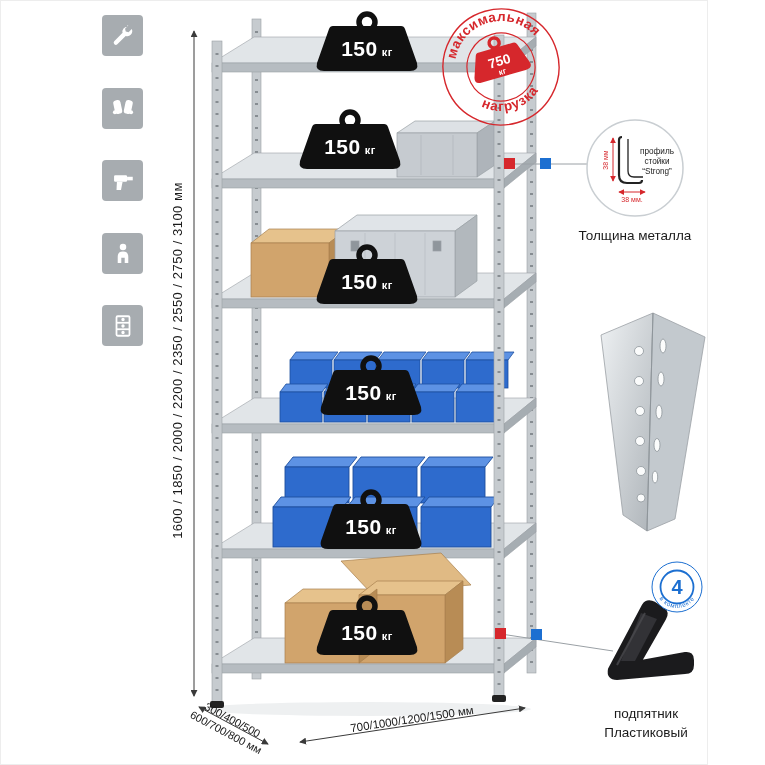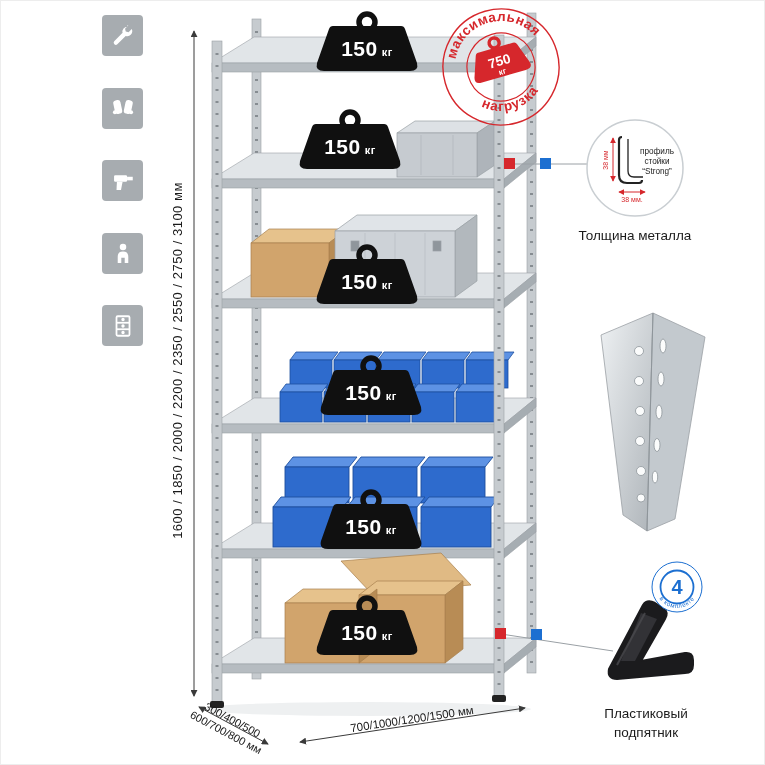--- a/index.html
+++ b/index.html
@@ -1,17 +1,17 @@
 <!DOCTYPE html>
 <html><head>
 <meta charset="utf-8">
 <style>
   *{margin:0;padding:0;box-sizing:border-box}
   body{font-family:"Liberation Sans",sans-serif;background:#fff}
-  .canvas{position:relative;width:765px;height:765px;background:#fff;overflow:hidden;border:1px solid #ededed}
+  .canvas{position:relative;width:708px;height:765px;background:#fff;overflow:hidden;border:1px solid #ededed}
   .scene{position:absolute;left:0;top:0;width:765px;height:765px}
   .icon{position:absolute;left:101px;width:41px;height:41px;background:#a7acb0;border-radius:4px;display:flex;align-items:center;justify-content:center}
   .weight{position:absolute;width:112px;height:62px}
   .weight svg{position:absolute;left:0;top:0;width:100%;height:100%}
   .weight-label{position:absolute;left:0;right:0;top:27px;text-align:center;color:#fff;font-weight:bold;font-size:21px;line-height:1;letter-spacing:.5px}
   .weight-label .unit{font-size:11px;margin-left:4px}
   .stamp{position:absolute;left:438px;top:4px;width:124px;height:124px;transform:rotate(-16deg)}
   .detail-circle{position:absolute;left:583px;top:116px;width:102px;height:102px}
   .caption{position:absolute;text-align:center;color:#1b1b1b;font-size:13.5px;line-height:1.4}
   .caption span{display:block}
@@ -337,22 +337,22 @@
       <circle cx="28" cy="28" r="16.5" fill="#fff" stroke="#1c6fd1" stroke-width="1.8"></circle>
       <path id="badgeArc" d="M7 28 A21 21 0 0 0 49 28" fill="none"></path>
       <text font-size="6.2" fill="#1c6fd1" letter-spacing="0.6" text-anchor="middle">
         <textPath href="#badgeArc" startOffset="50%">в комплекте</textPath>
       </text>
       <text x="28" y="35" font-size="20" font-weight="bold" fill="#1c6fd1" text-anchor="middle">4</text>
     </svg>
   </div>
 
   <div class="caption" style="left:570px;top:704px;width:150px">
+    <span>подпятник</span>
     <span>Пластиковый</span>
-    <span>подпятник</span>
   </div>
 
   <div class="dim-label dim-height">1600 / 1850 / 2000 / 2200 / 2350 / 2550 / 2750 / 3100 мм</div>
   <div class="dim-label dim-depth">
     <span style="display:block">300/400/500</span>
     <span style="display:block">600/700/800 мм</span>
   </div>
   <div class="dim-label dim-width">700/1000/1200/1500 мм</div>
 
 </div>

